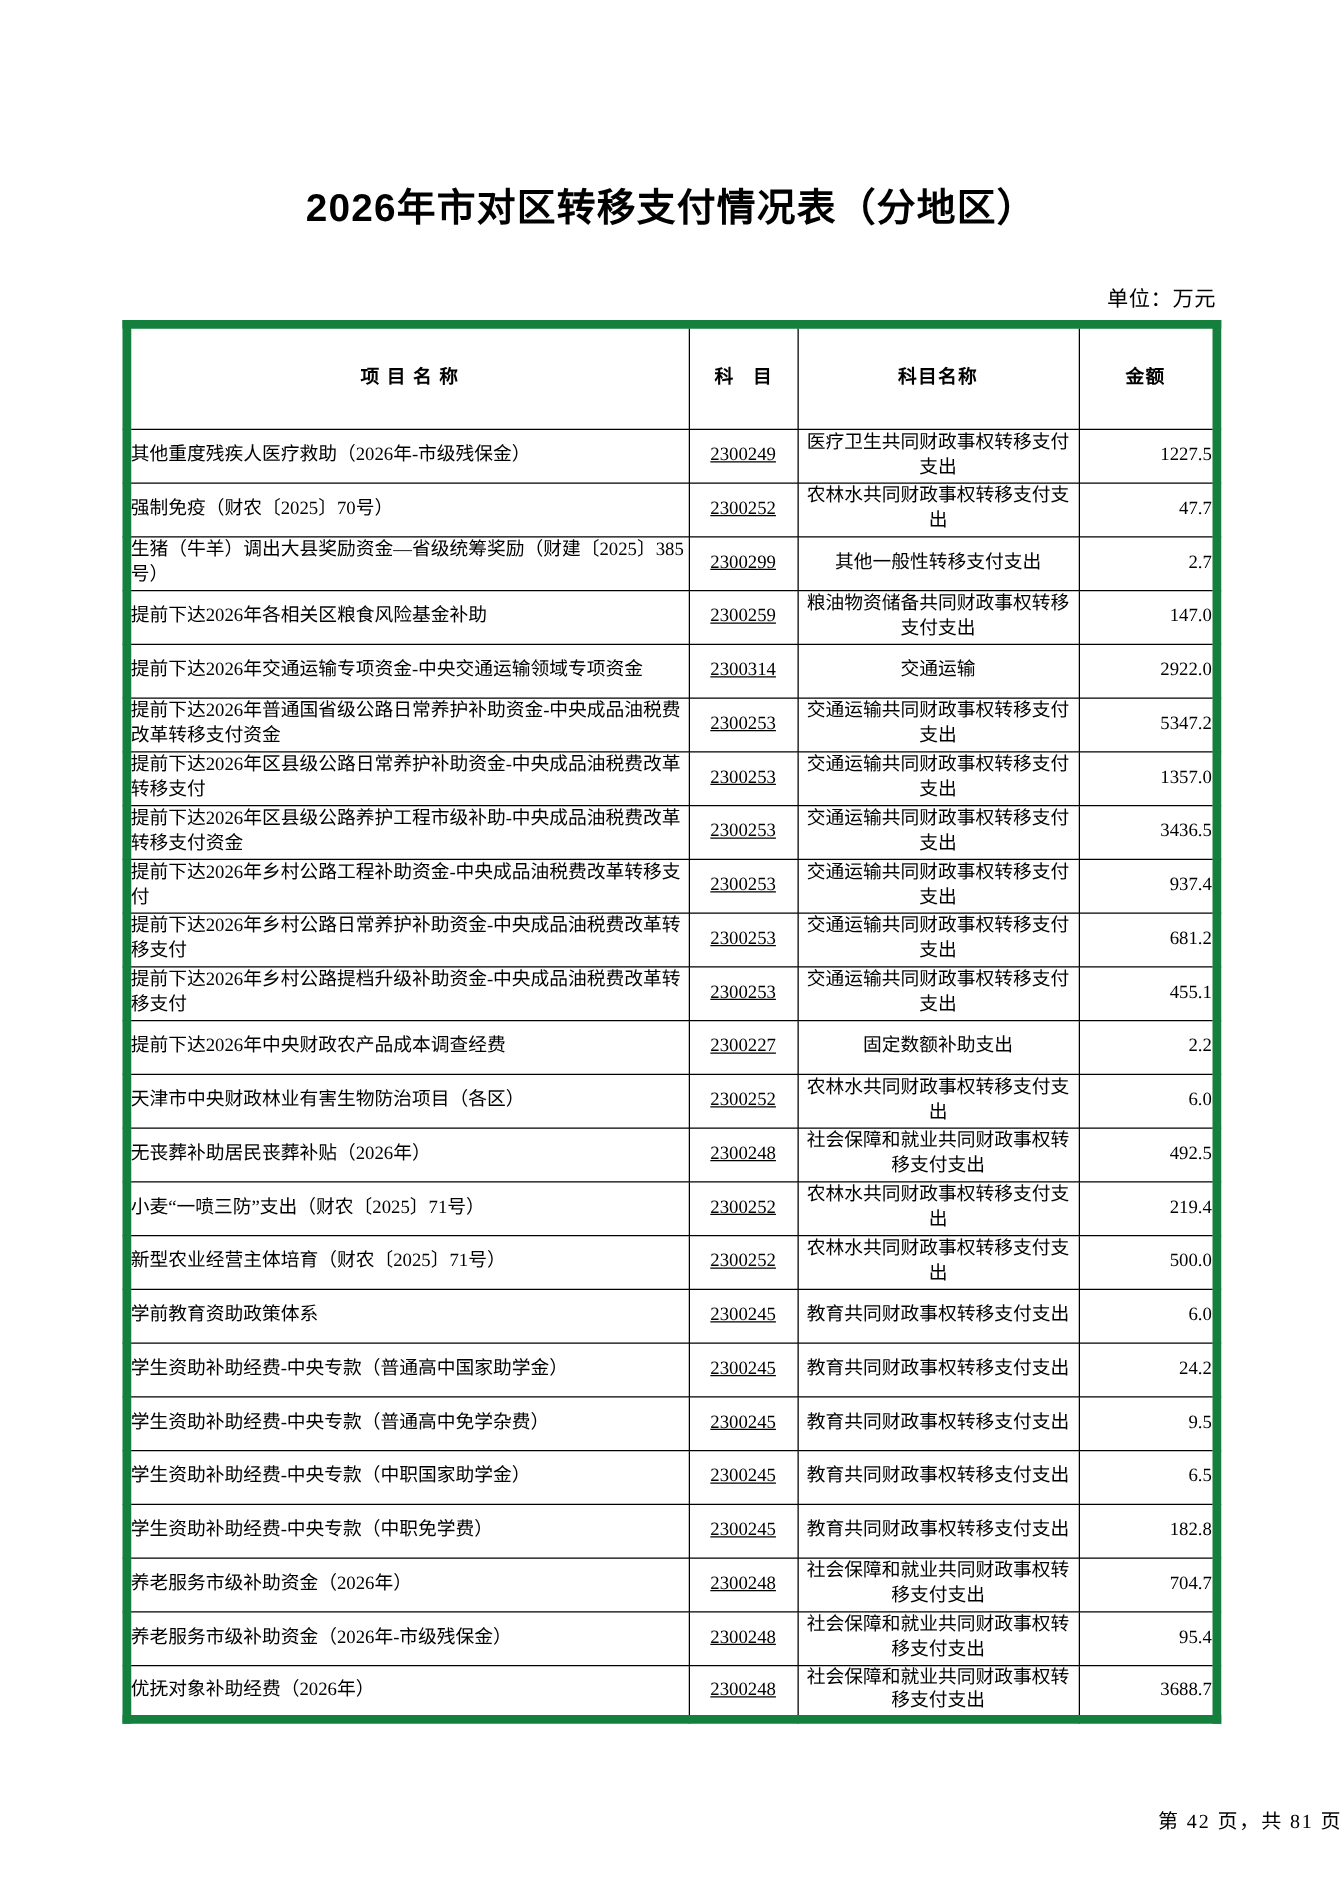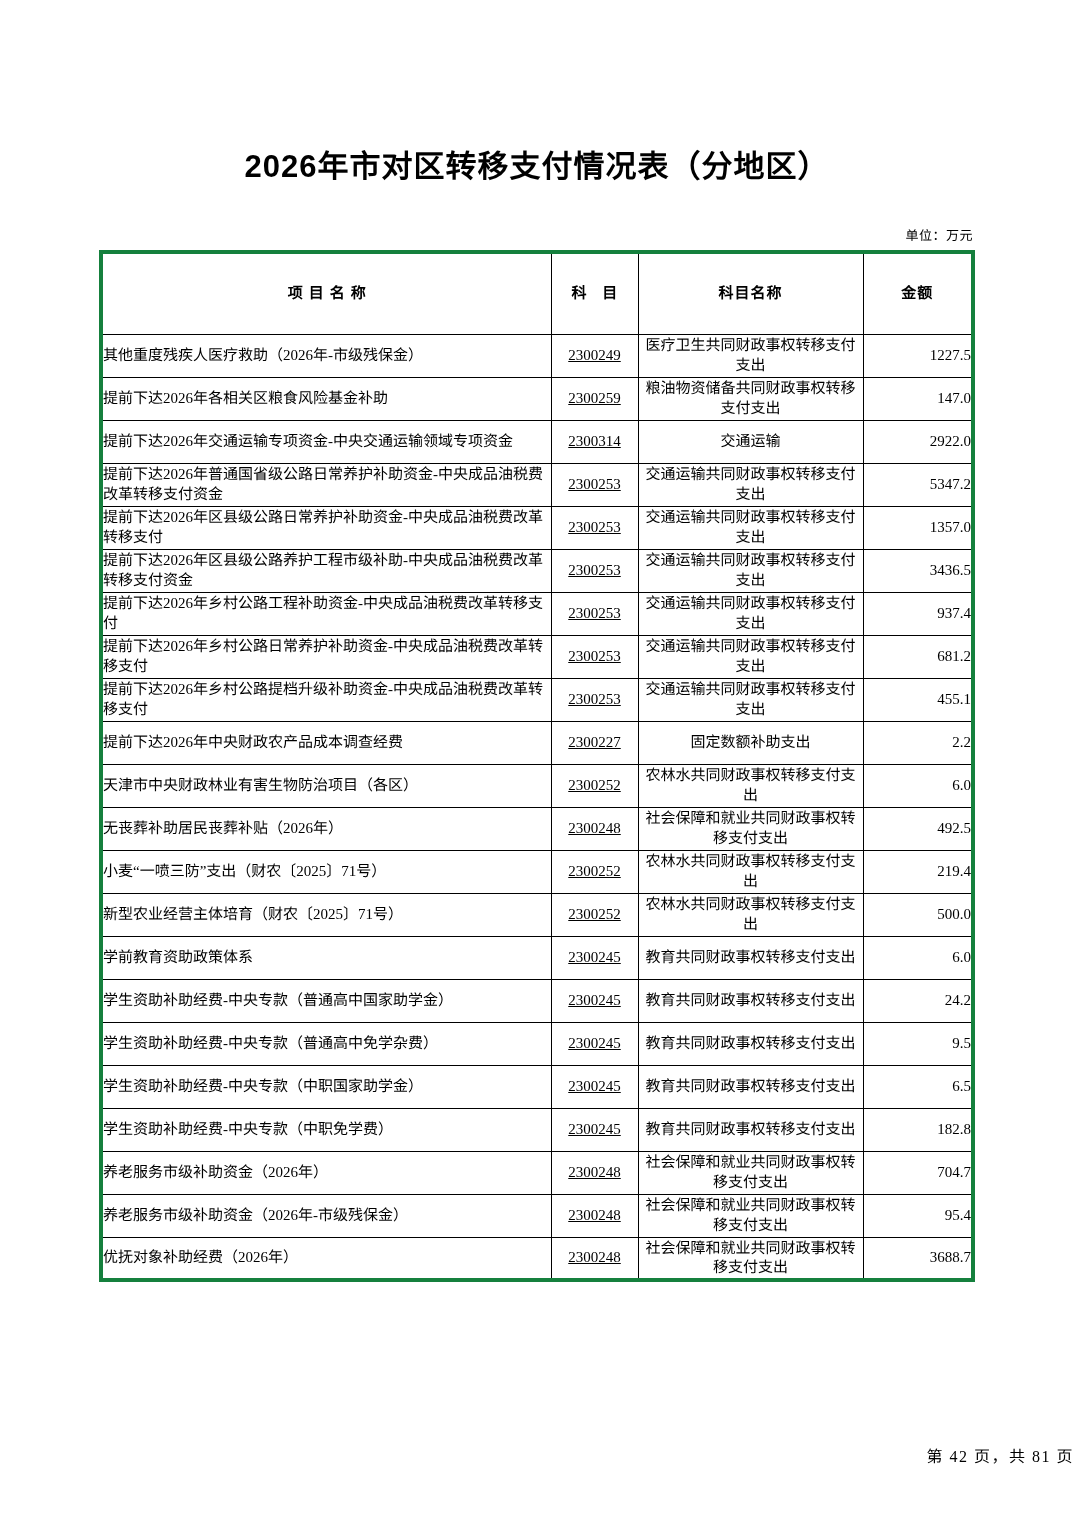--- a/index.html
+++ b/index.html
@@ -31,31 +31,31 @@
     letter-spacing: 1px;
     margin: 0;
     padding-top: 148px;
     line-height: 1.25;
     font-family: "Liberation Sans", "DejaVu Sans", sans-serif;
   }
   .unit-line {
     width: 872px;
     margin: 0 auto;
     text-align: right;
-    font-size: 13px;
+    font-size: 17px;
     padding-top: 38px;
     padding-bottom: 6px;
     letter-spacing: 0.5px;
   }
   table.fin {
     width: 872px;
     margin: 0 auto;
     border-collapse: collapse;
     table-layout: fixed;
-    border: 4px solid #15803d;
+    border: 7px solid #15803d;
   }
   table.fin col.c-name  { width: 450px; }
   table.fin col.c-code  { width: 87px; }
   table.fin col.c-sname { width: 225px; }
   table.fin col.c-amt   { width: 110px; }
 
   table.fin th, table.fin td {
     border: 1px solid #000;
     padding: 0;
     vertical-align: middle;
@@ -129,20 +129,32 @@
       </tr>
     </thead>
     <tbody id="fin-body">
         <tr>
           <td class="cell-name">其他重度残疾人医疗救助（2026年-市级残保金）</td>
           <td class="cell-code">2300249</td>
           <td class="cell-sname">医疗卫生共同财政事权转移支付支出</td>
           <td class="cell-amt">1227.5</td>
         </tr>
         <tr>
+          <td class="cell-name">强制免疫（财农〔2025〕70号）</td>
+          <td class="cell-code">2300252</td>
+          <td class="cell-sname">农林水共同财政事权转移支付支出</td>
+          <td class="cell-amt">47.7</td>
+        </tr>
+        <tr>
+          <td class="cell-name">生猪（牛羊）调出大县奖励资金—省级统筹奖励（财建〔2025〕385号）</td>
+          <td class="cell-code">2300299</td>
+          <td class="cell-sname">其他一般性转移支付支出</td>
+          <td class="cell-amt">2.7</td>
+        </tr>
+        <tr>
           <td class="cell-name">提前下达2026年各相关区粮食风险基金补助</td>
           <td class="cell-code">2300259</td>
           <td class="cell-sname">粮油物资储备共同财政事权转移支付支出</td>
           <td class="cell-amt">147.0</td>
         </tr>
         <tr>
           <td class="cell-name">提前下达2026年交通运输专项资金-中央交通运输领域专项资金</td>
           <td class="cell-code">2300314</td>
           <td class="cell-sname">交通运输</td>
           <td class="cell-amt">2922.0</td>

